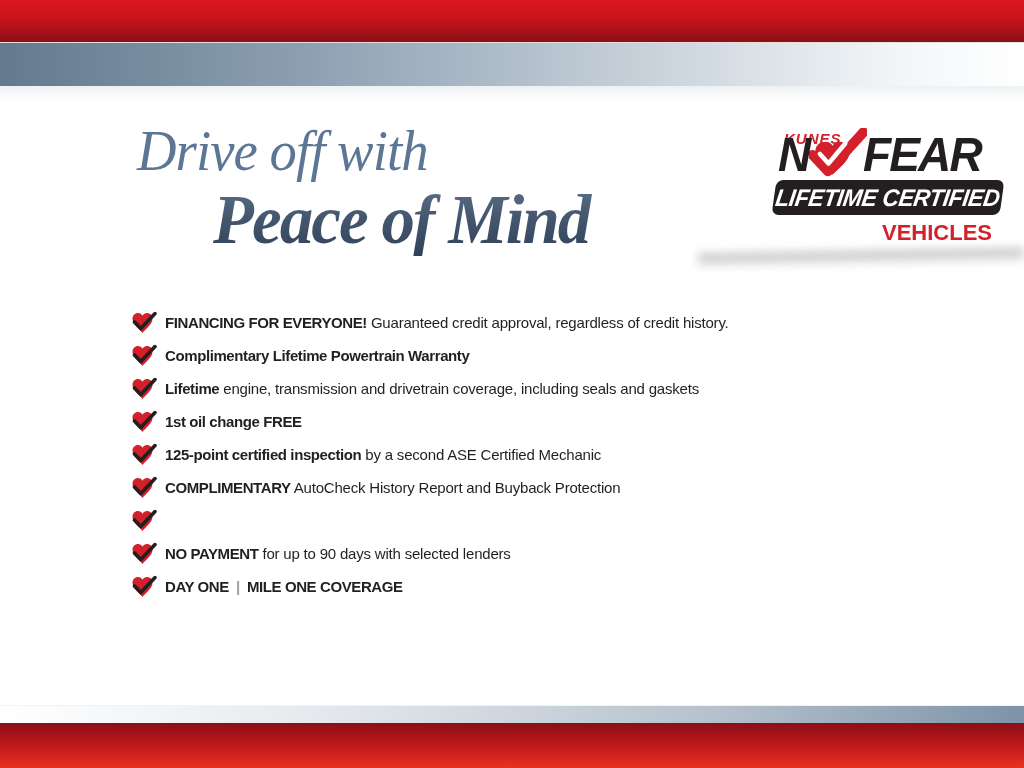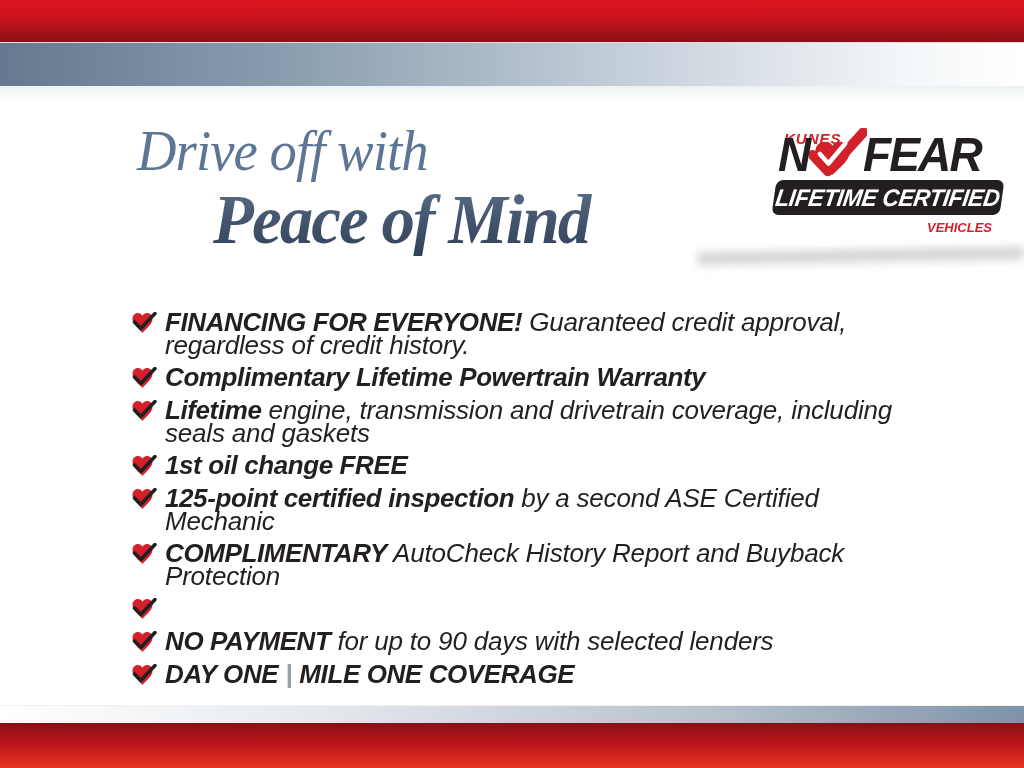--- a/index.html
+++ b/index.html
@@ -71,37 +71,37 @@
     position:absolute; left:2px; top:68px; width:228px; height:35px;
     background:#231f20; border-radius:7px; transform:skewX(-8deg);
     display:flex; align-items:center; justify-content:center;
   }
   .logo-band-text {
     font-style:italic; font-weight:700; font-size:24px; letter-spacing:-0.5px;
     color:#ffffff; white-space:nowrap; transform:scaleX(.96);
   }
   .logo-vehicles {
     position:absolute; right:16px; top:108px;
-    font-style:italic; font-weight:700; font-size:13px; letter-spacing:0;
+    font-weight:700; font-size:22px; letter-spacing:0;
     color:#d3202a; white-space:nowrap;
   }
 
   
   .shadow-wedge {
     position:absolute; left:698px; top:251px; width:326px; height:15px;
     background:linear-gradient(180deg, rgba(120,120,120,.55), rgba(255,255,255,0));
     filter:blur(5px); transform:rotate(-1deg);
   }
 
   
   .benefits { position:absolute; left:130px; top:311px; width:800px; list-style:none; }
   .benefit-row { display:flex; align-items:flex-start; margin-bottom:9px; }
   .bullet-icon { width:27px; height:24px; flex-shrink:0; margin-right:8px; margin-top:0; }
   .benefit-text {
-    font-style:italic; font-size:26px; line-height:23px;
+    font-size:15px; line-height:23px;
     color:#231f20; letter-spacing:-0.2px;
   }
   .benefit-text .b { font-weight:700; letter-spacing:-0.4px; }
   .benefit-text .sep { font-weight:700; color:#9aa1a8; margin:0 7px; }
   .benefit-line2 { display:block; font-weight:400; }
 </style>
 </head>
 <body>
 
 <div class="top-red-bar"></div>

